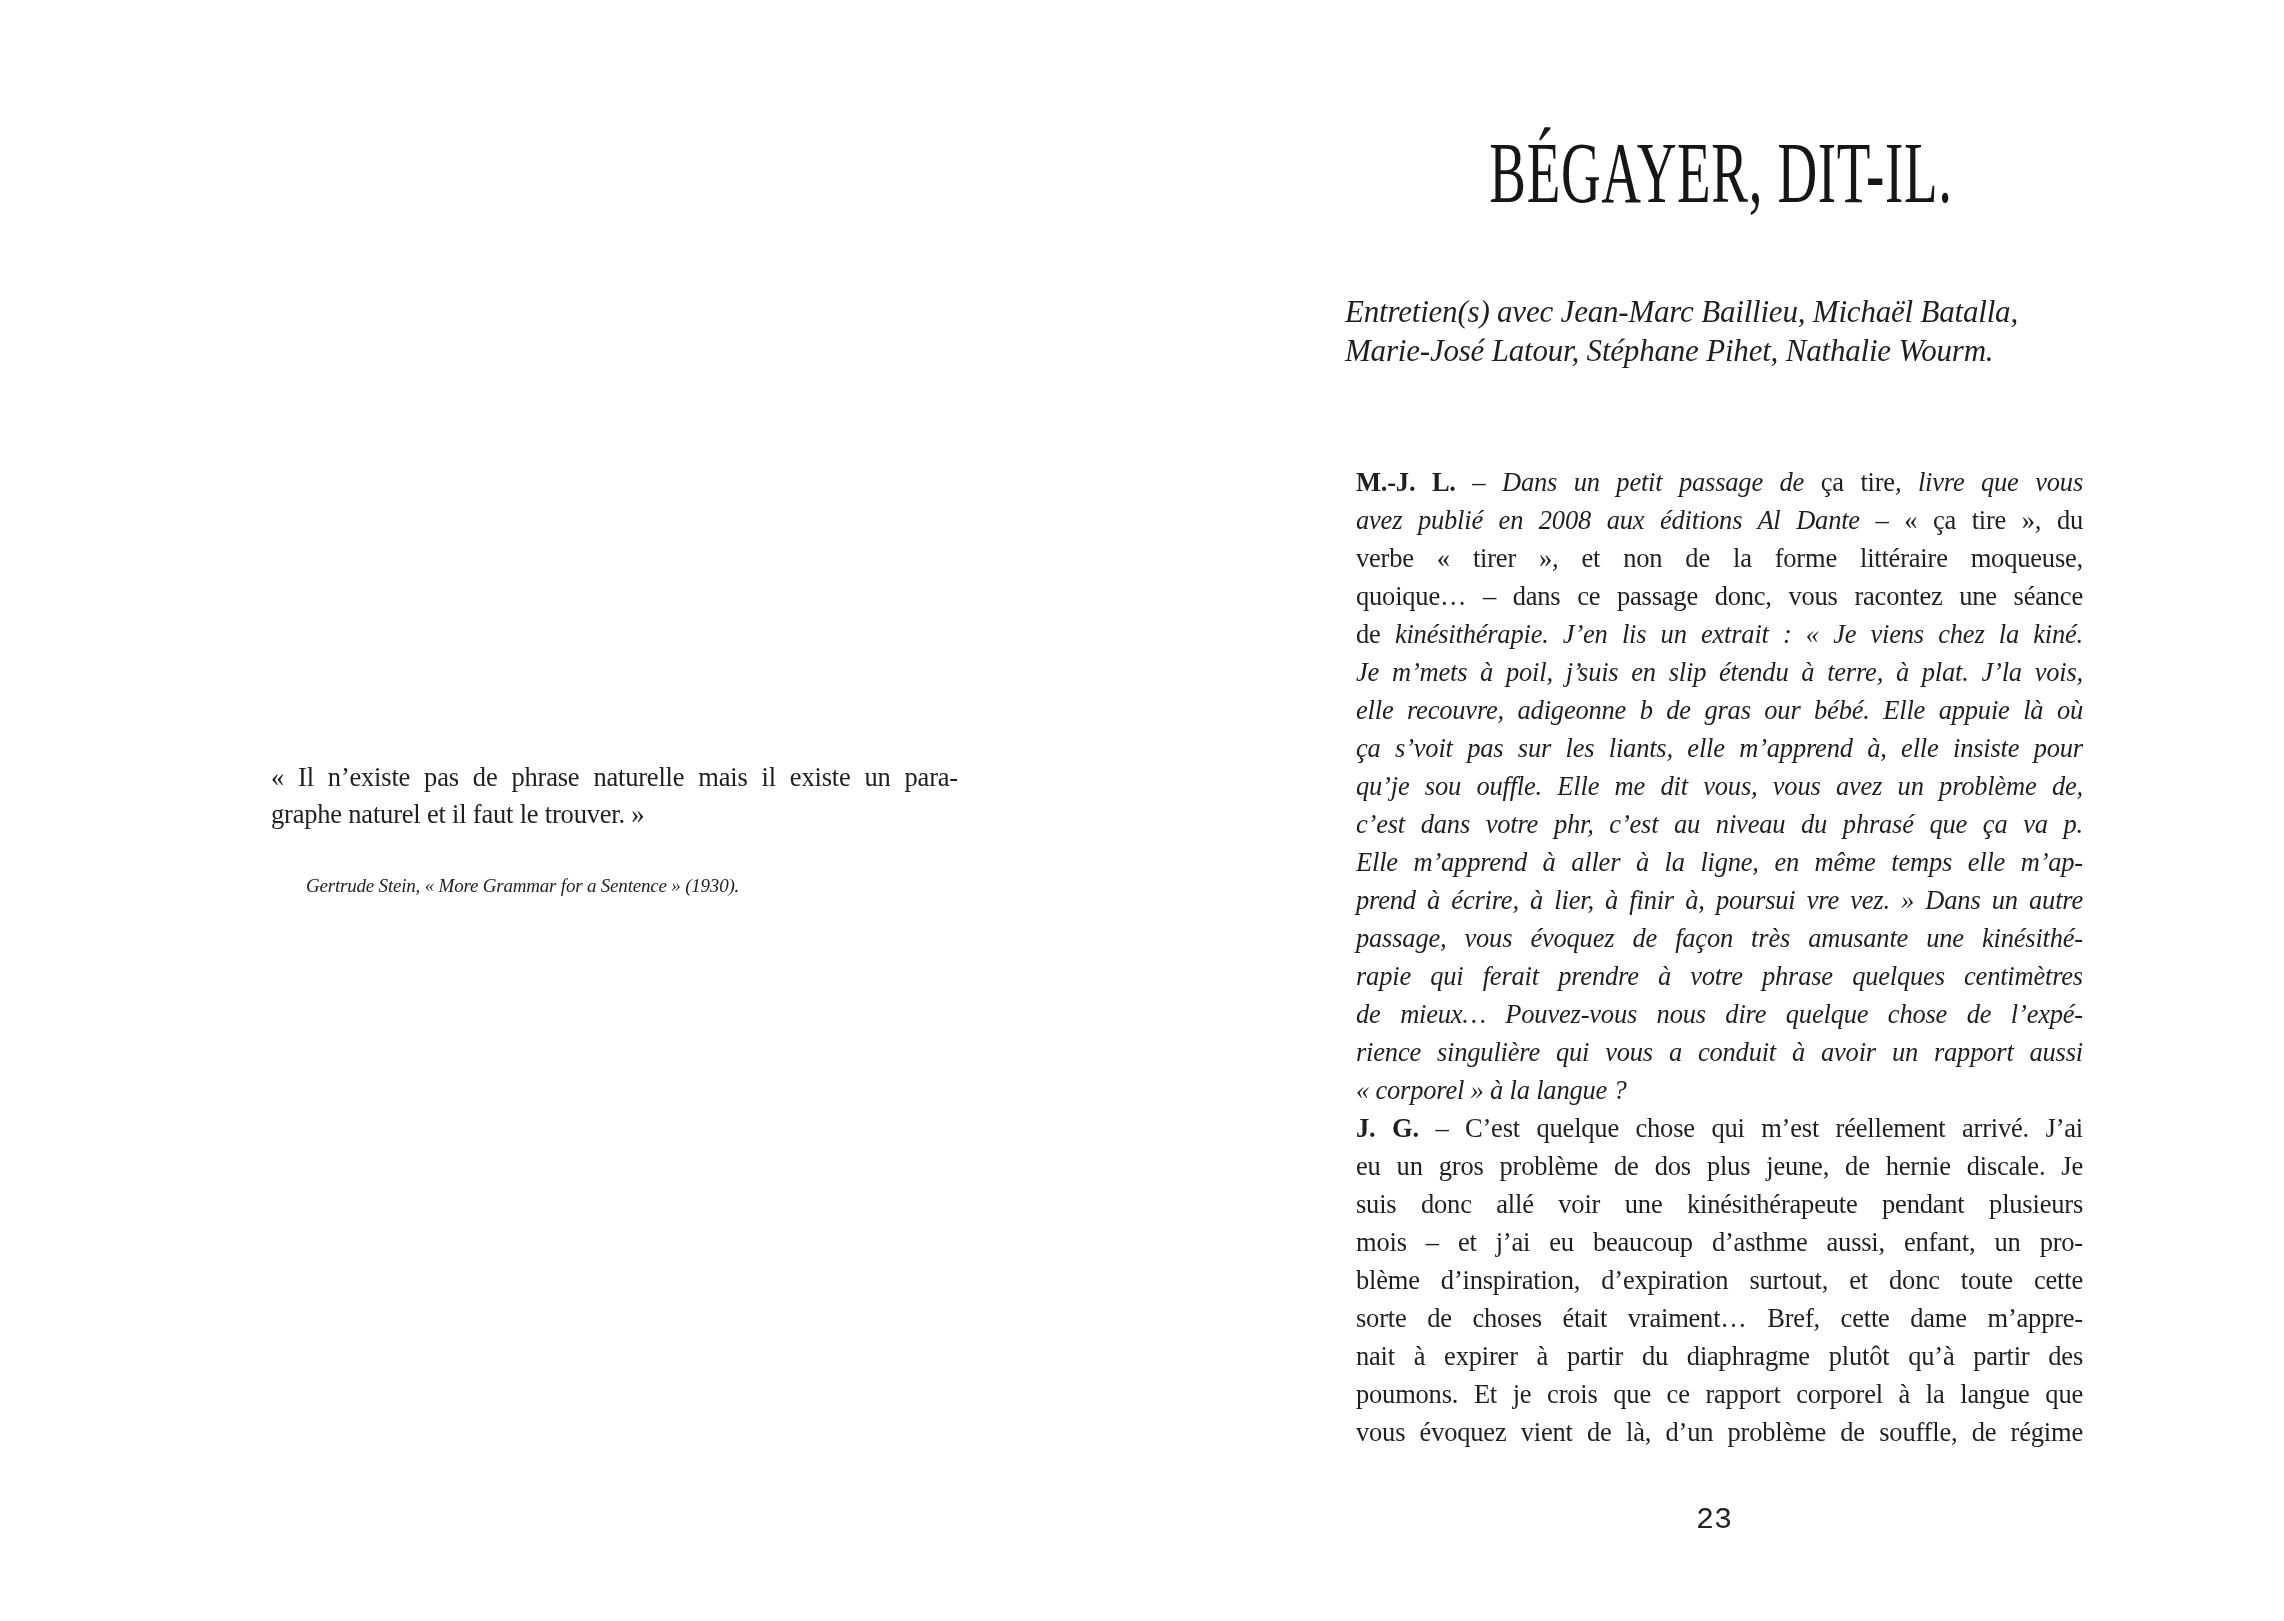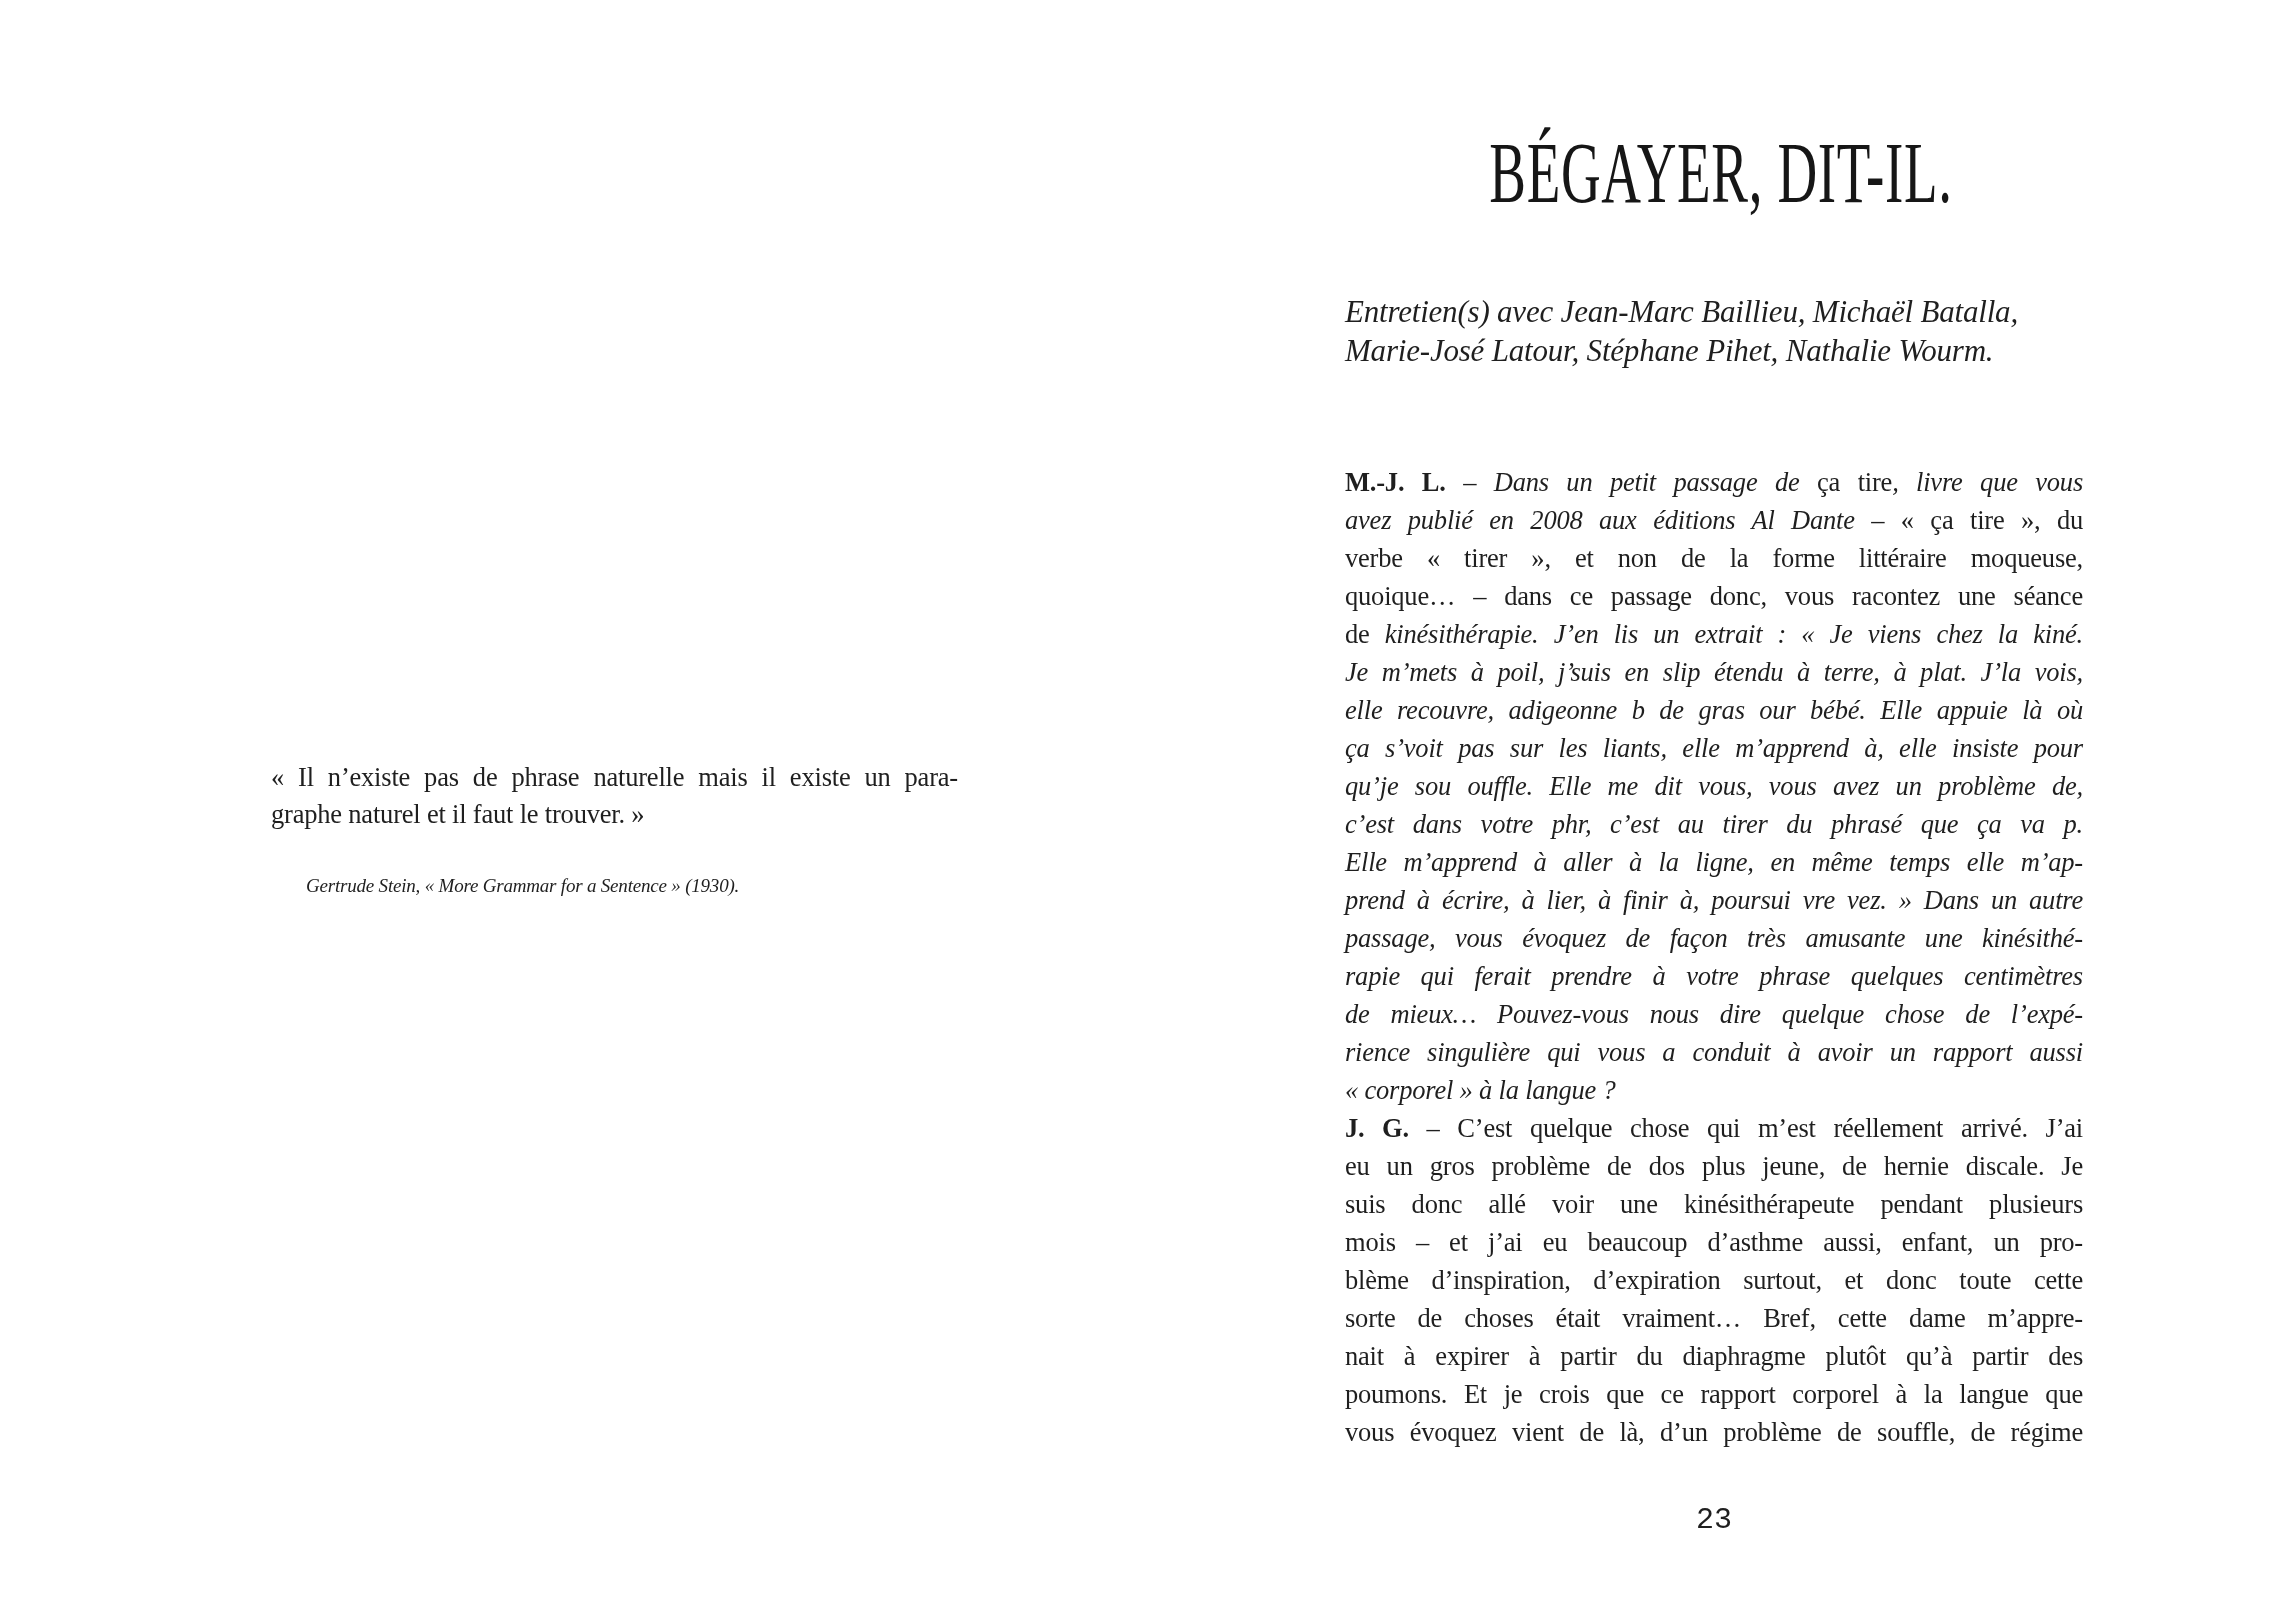--- a/index.html
+++ b/index.html
@@ -31,21 +31,21 @@
     letter-spacing:1px;
   }
   #subtitle{
     position:absolute;left:1345px;top:292px;width:738px;
     font-size:31px;line-height:39px;font-style:italic;letter-spacing:-0.2px;
   }
   #body{
     position:absolute;left:1345px;top:463px;width:738px;
     font-size:26.5px;line-height:38px;letter-spacing:-0.2px;
   }
-  .bline{text-align:justify;text-align-last:justify;height:38px;}
+  .bline{text-align:justify;text-align-last:justify;height:38px;margin-left:11px;}
   .bline.last{text-align-last:left;}
   .b{font-weight:bold;}
   .i{font-style:italic;}
   #pageno{
     position:absolute;left:1345px;top:1506px;width:738px;
     text-align:center;font-size:30px;line-height:29px;font-family:Liberation Mono, monospace;
   }
 </style>
 </head>
 <body>
@@ -72,21 +72,21 @@
 <div id="body">
     <div class="bline"><span class="b">M.-J. L.</span><span class="r"> – </span><span class="i">Dans un petit passage de </span><span class="r">ça tire</span><span class="i">, livre que vous</span></div>
     <div class="bline"><span class="i">avez publié en 2008 aux éditions Al Dante </span><span class="r">– «&nbsp;ça tire&nbsp;», du</span></div>
     <div class="bline"><span class="r">verbe «&nbsp;tirer&nbsp;», et non de la forme littéraire moqueuse,</span></div>
     <div class="bline"><span class="r">quoique… – dans ce passage donc, vous racontez une séance</span></div>
     <div class="bline"><span class="r">de </span><span class="i">kinésithérapie. J’en lis un extrait&nbsp;: «&nbsp;Je viens chez la kiné.</span></div>
     <div class="bline"><span class="i">Je m’mets à poil, j’suis en slip étendu à terre, à plat. J’la vois,</span></div>
     <div class="bline"><span class="i">elle recouvre, adigeonne b de gras our bébé. Elle appuie là où</span></div>
     <div class="bline"><span class="i">ça s’voit pas sur les liants, elle m’apprend à, elle insiste pour</span></div>
     <div class="bline"><span class="i">qu’je sou ouffle. Elle me dit vous, vous avez un problème de,</span></div>
-    <div class="bline"><span class="i">c’est dans votre phr, c’est au tirer du phrasé que ça va p.</span></div>
+    <div class="bline"><span class="i">c’est dans votre phr, c’est au niveau du phrasé que ça va p.</span></div>
     <div class="bline"><span class="i">Elle m’apprend à aller à la ligne, en même temps elle m’ap-</span></div>
     <div class="bline"><span class="i">prend à écrire, à lier, à finir à, poursui vre vez.&nbsp;» Dans un autre</span></div>
     <div class="bline"><span class="i">passage, vous évoquez de façon très amusante une kinésithé-</span></div>
     <div class="bline"><span class="i">rapie qui ferait prendre à votre phrase quelques centimètres</span></div>
     <div class="bline"><span class="i">de mieux… Pouvez-vous nous dire quelque chose de l’expé-</span></div>
     <div class="bline"><span class="i">rience singulière qui vous a conduit à avoir un rapport aussi</span></div>
     <div class="bline last"><span class="i">«&nbsp;corporel&nbsp;» à la langue&nbsp;?</span></div>
     <div class="bline"><span class="b">J. G.</span><span class="r"> – C’est quelque chose qui m’est réellement arrivé. J’ai</span></div>
     <div class="bline"><span class="r">eu un gros problème de dos plus jeune, de hernie discale. Je</span></div>
     <div class="bline"><span class="r">suis donc allé voir une kinésithérapeute pendant plusieurs</span></div>

